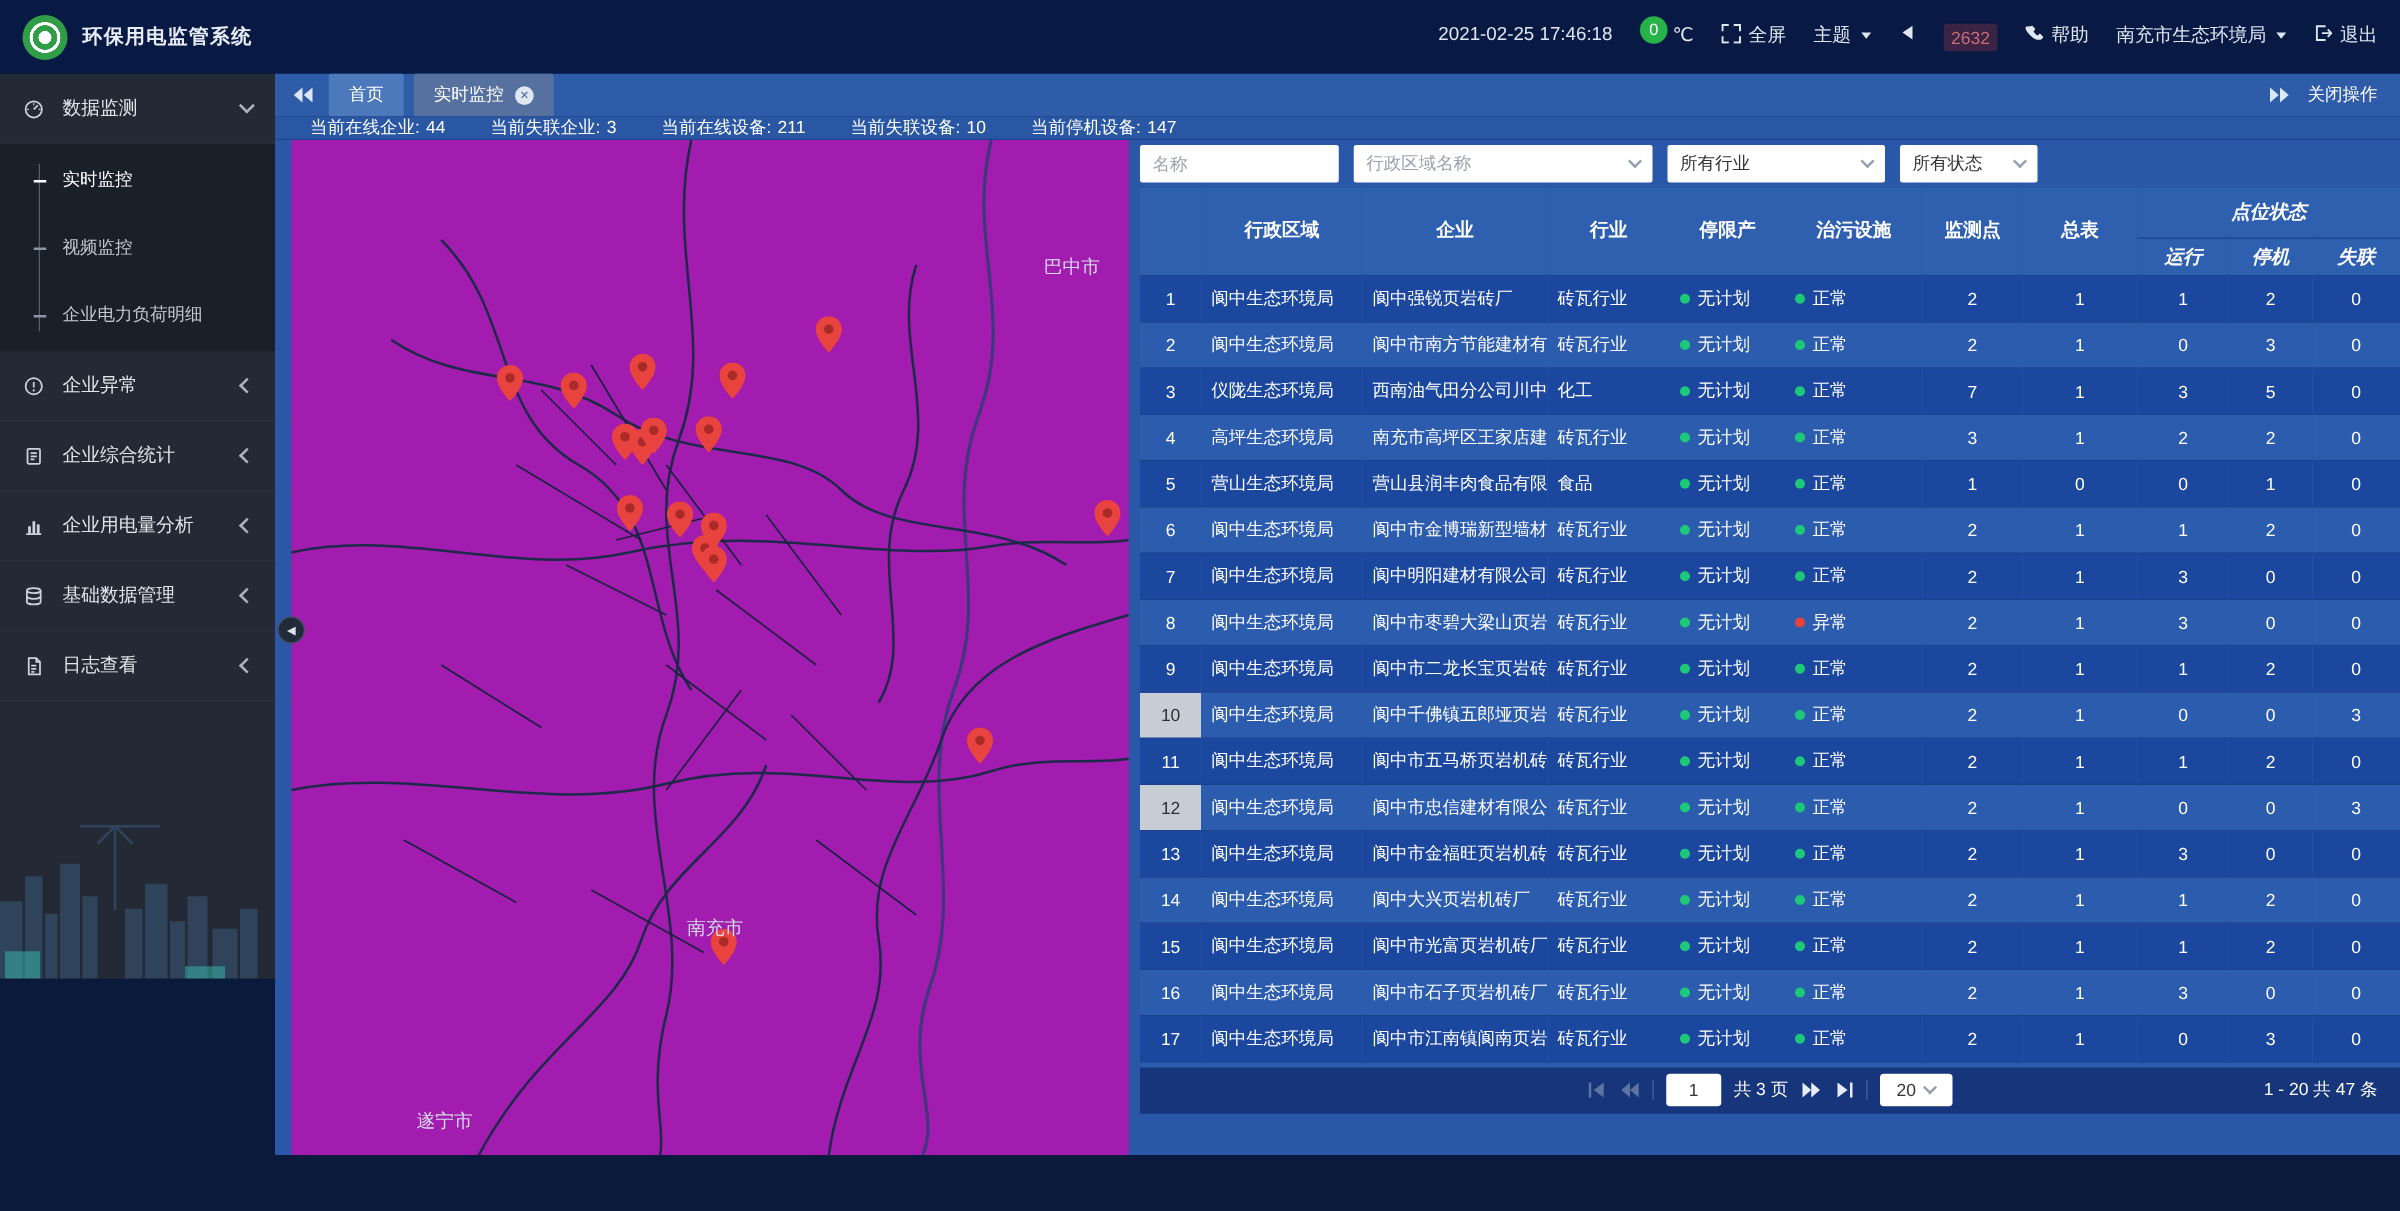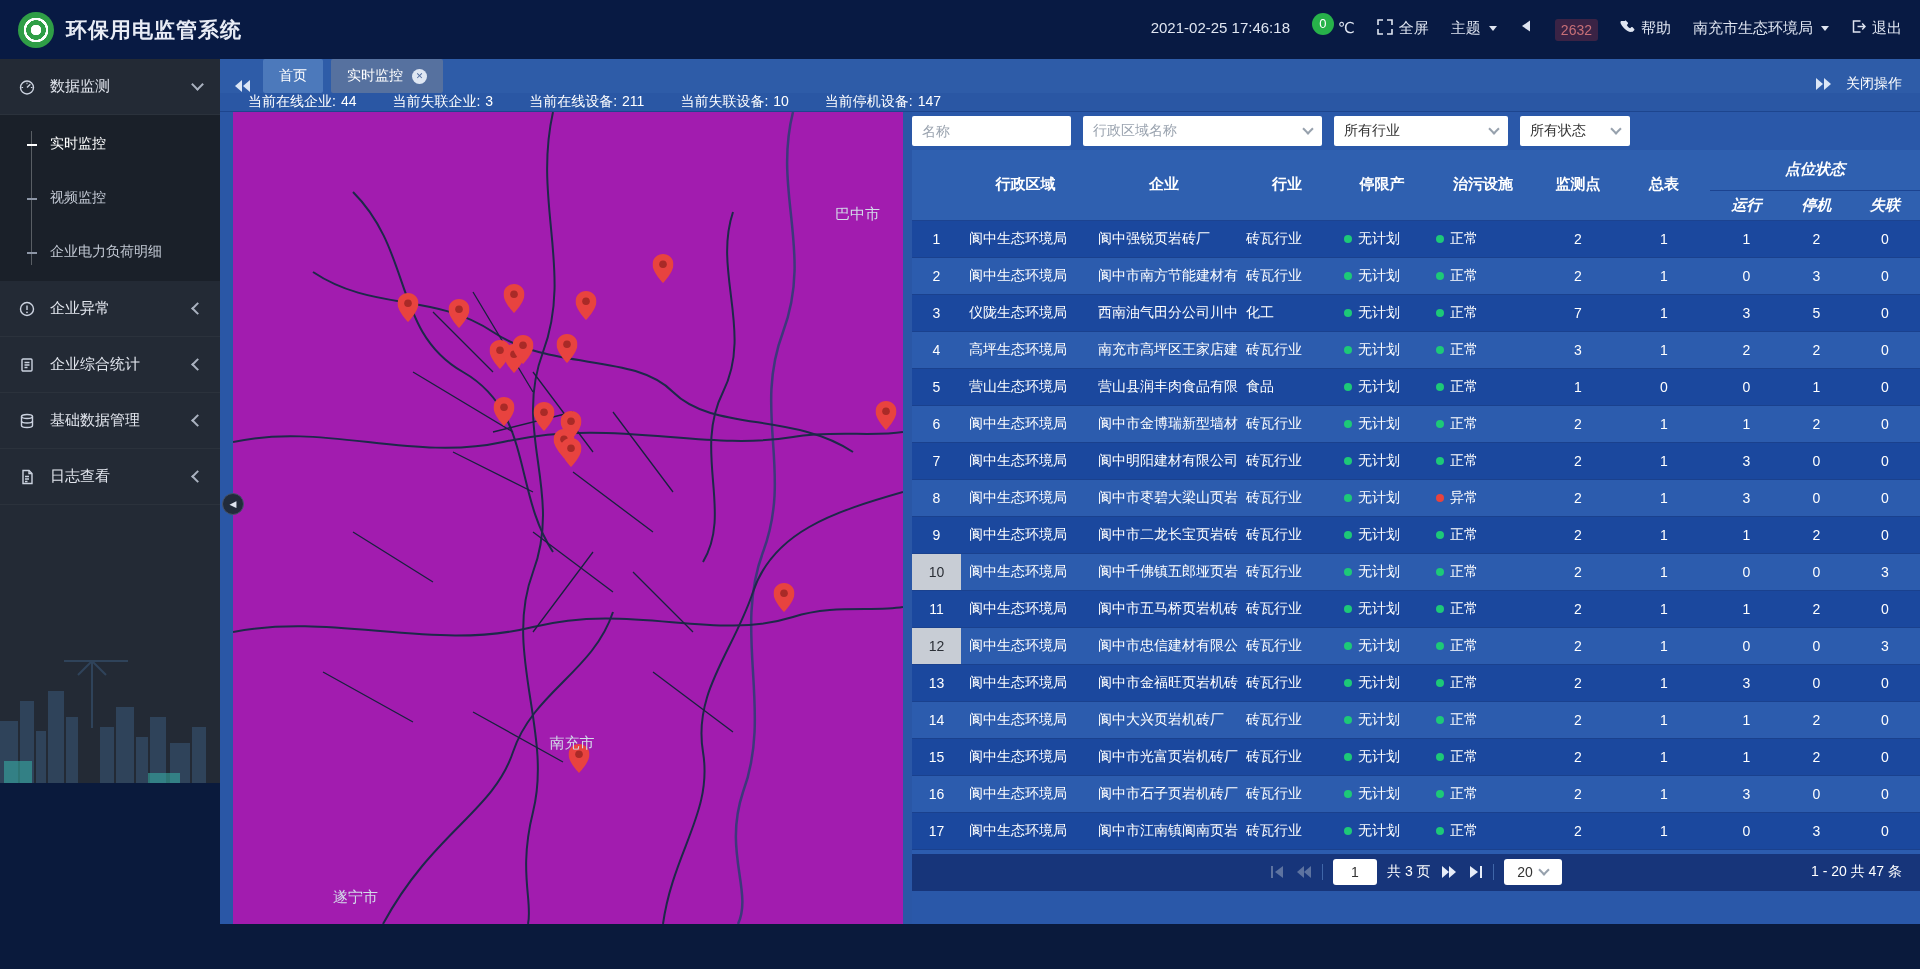--- a/index.html
+++ b/index.html
@@ -4,21 +4,21 @@
 <style>
   *{box-sizing:border-box;margin:0;padding:0}
   html,body{width:1920px;height:969px;overflow:hidden;background:#0a1a3c;
     font-family:"Liberation Sans","DejaVu Sans",sans-serif;}
 
   
   .topbar{height:59px;background:#081a43;display:flex;align-items:center;padding:0 18px;color:#e8ecf5;}
   .brand{display:flex;align-items:center;gap:12px;}
   .logo{width:36px;height:36px;border-radius:50%;flex:none;
     background:radial-gradient(circle at 50% 50%,#ffffff 0 20%,#2f9e46 21% 38%,#ffffff 39% 48%,#2f9e46 49% 80%,#1c6b2e 81% 100%);}
-  .app-title{font-size:21px;font-weight:bold;letter-spacing:1px;}
+  .app-title{font-size:16px;font-weight:bold;letter-spacing:1px;}
   .topbar-right{margin-left:auto;display:flex;align-items:flex-start;gap:22px;font-size:15px;color:#dfe5f1;}
   .temp{display:flex;align-items:center;gap:4px;}
   .temp-badge{width:22px;height:22px;border-radius:50%;background:#27b24a;color:#fff;font-size:13px;
     display:flex;align-items:center;justify-content:center;margin-top:-8px;}
   .top-item{display:flex;align-items:center;gap:6px;cursor:pointer;white-space:nowrap;}
   .caret{width:0;height:0;border-left:4px solid transparent;border-right:4px solid transparent;
     border-top:5px solid #dfe5f1;margin-left:2px;}
   .notice-pill{background:rgba(190,62,74,.28);color:#c76f77;padding:3px 6px;border-radius:3px;font-size:14px;cursor:pointer;}
 
   
@@ -37,21 +37,21 @@
   .sb-submenu::before{content:"";position:absolute;left:31px;top:16px;bottom:16px;width:1px;background:rgba(255,255,255,.28);}
   .sb-item{height:54px;display:flex;align-items:center;padding-left:50px;color:#c3c9d4;font-size:14px;cursor:pointer;position:relative;}
   .sb-tick{position:absolute;left:27px;top:50%;width:10px;height:2px;background:#8d96a6;}
   .sb-item.active{color:#ffffff;}
   .sb-item.active .sb-tick{background:#ffffff;}
   .skyline{position:absolute;bottom:0;left:0;pointer-events:none;}
 
   
   .content{flex:1;display:flex;flex-direction:column;min-width:0;}
 
-  .tabbar{height:50px;background:#2e5ca8;display:flex;align-items:flex-end;padding:0 18px 0 14px;gap:12px;}
+  .tabbar{height:50px;background:#2e5ca8;display:flex;align-items:center;padding:0 18px 0 14px;gap:12px;}
   .arrow-btn{color:#dbe6f6;display:flex;cursor:pointer;}
   .tab{height:34px;display:flex;align-items:center;gap:9px;padding:0 16px;border-radius:2px;
     background:#4c79bb;color:#fff;font-size:14px;cursor:pointer;white-space:nowrap;}
   .tab.active{background:#56719f;}
   .tab-close{width:15px;height:15px;border-radius:50%;background:#dfe7f3;color:#4f6b9d;font-size:9px;
     line-height:15px;text-align:center;cursor:pointer;}
   .tabbar-right{margin-left:auto;display:flex;align-items:center;gap:14px;color:#fff;font-size:14px;}
 
   .statusbar{height:34px;background:#2a57a4;display:flex;align-items:center;padding-left:28px;gap:36px;
     color:#fff;font-size:14px;border-bottom:1px solid #1d458e;}
@@ -203,20 +203,32 @@
               <rect x="4" y="3" width="10" height="12" rx="1"></rect>
               <path d="M6.5 6.5h5M6.5 9h5M6.5 11.5h3"></path>
             </svg>
           </span>
           <span class="sb-label">企业综合统计</span>
           <span class="sb-chev left"></span>
         </div>
         <div class="sb-group">
           <span class="sb-icon">
             <svg width="18" height="18" viewBox="0 0 18 18" fill="none" stroke="#ccd3e0" stroke-width="1.4">
+              <path d="M3 15.2h12"></path>
+              <rect x="4.5" y="9" width="2.2" height="6" fill="#ccd3e0" stroke="none"></rect>
+              <rect x="8" y="5" width="2.2" height="10" fill="#ccd3e0" stroke="none"></rect>
+              <rect x="11.5" y="7.5" width="2.2" height="7.5" fill="#ccd3e0" stroke="none"></rect>
+            </svg>
+          </span>
+          <span class="sb-label">企业用电量分析</span>
+          <span class="sb-chev left"></span>
+        </div>
+        <div class="sb-group">
+          <span class="sb-icon">
+            <svg width="18" height="18" viewBox="0 0 18 18" fill="none" stroke="#ccd3e0" stroke-width="1.4">
               <ellipse cx="9" cy="4.5" rx="5.5" ry="2"></ellipse>
               <path d="M3.5 4.5v9c0 1.1 2.5 2 5.5 2s5.5-.9 5.5-2v-9"></path>
               <path d="M3.5 9c0 1.1 2.5 2 5.5 2s5.5-.9 5.5-2"></path>
             </svg>
           </span>
           <span class="sb-label">基础数据管理</span>
           <span class="sb-chev left"></span>
         </div>
         <div class="sb-group">
           <span class="sb-icon">

